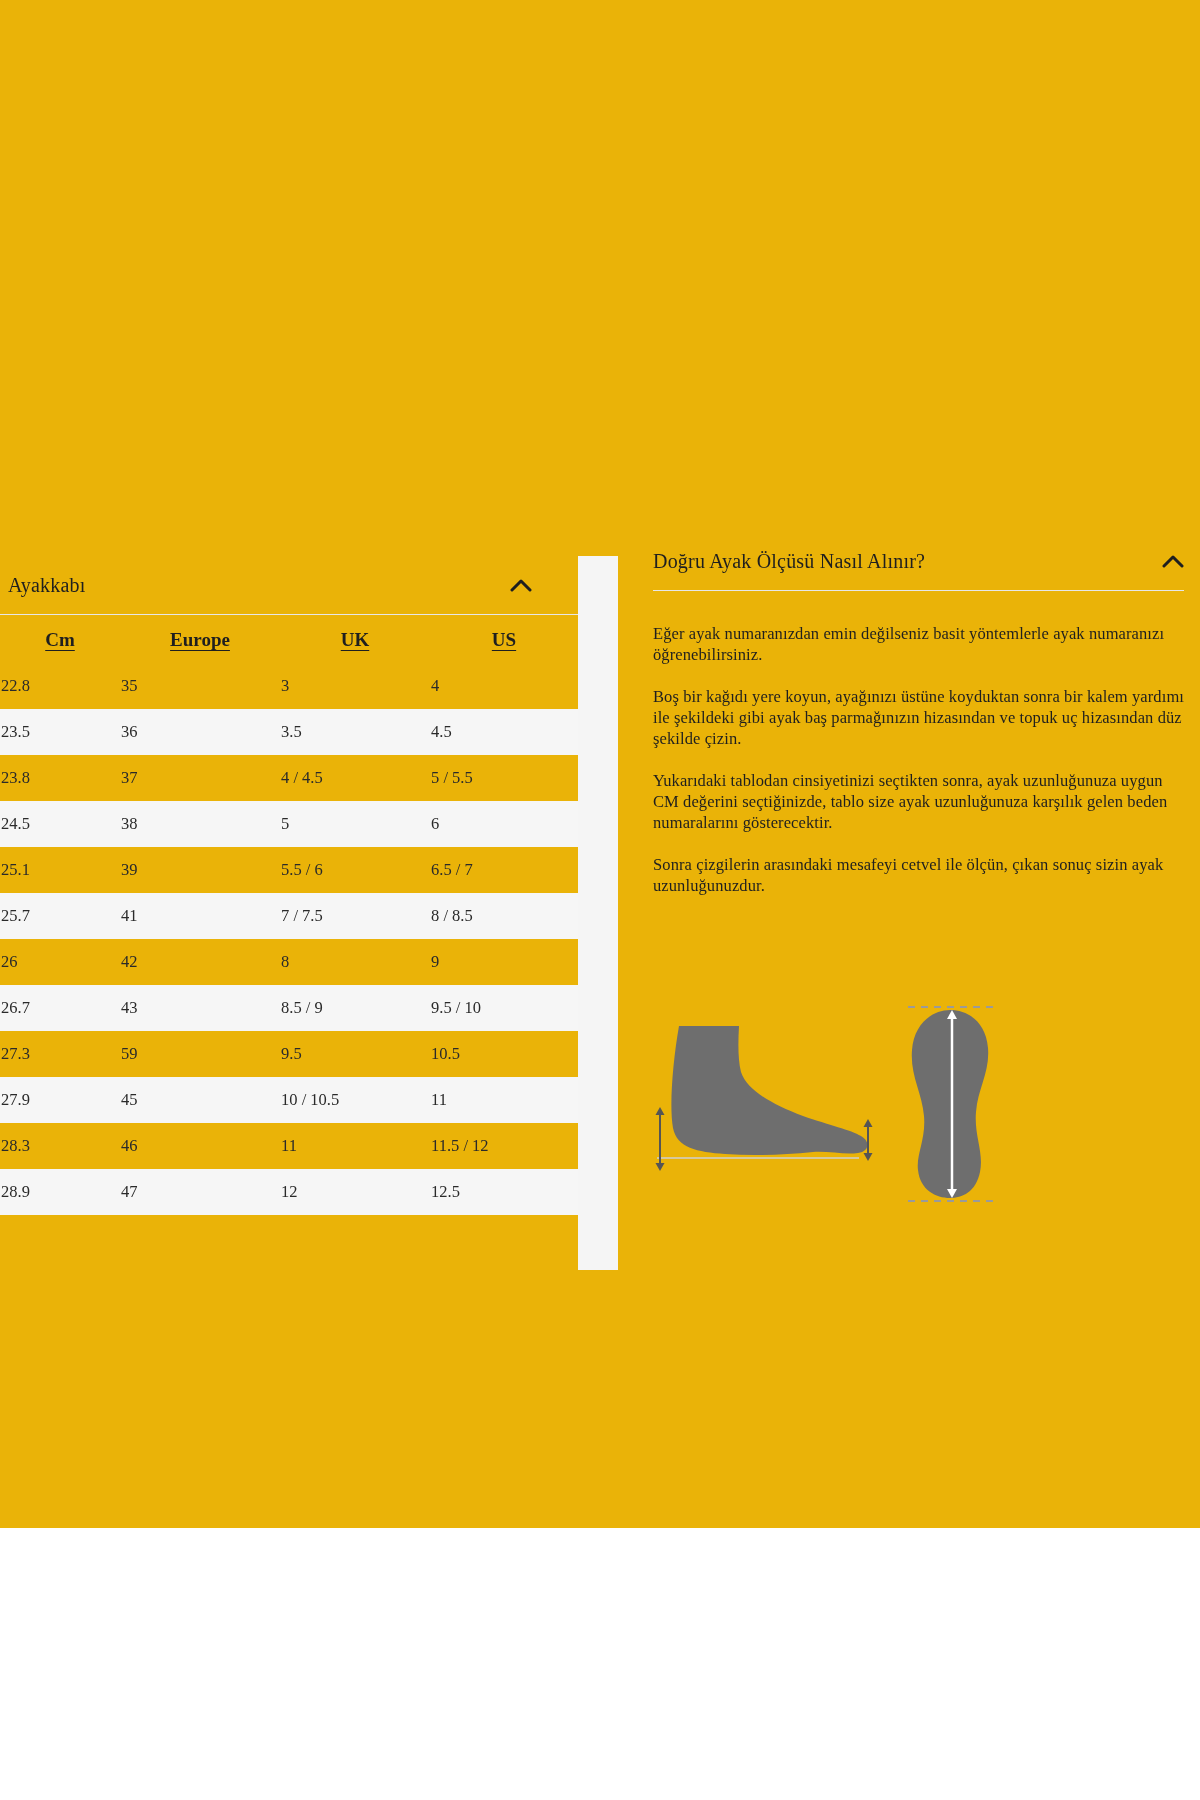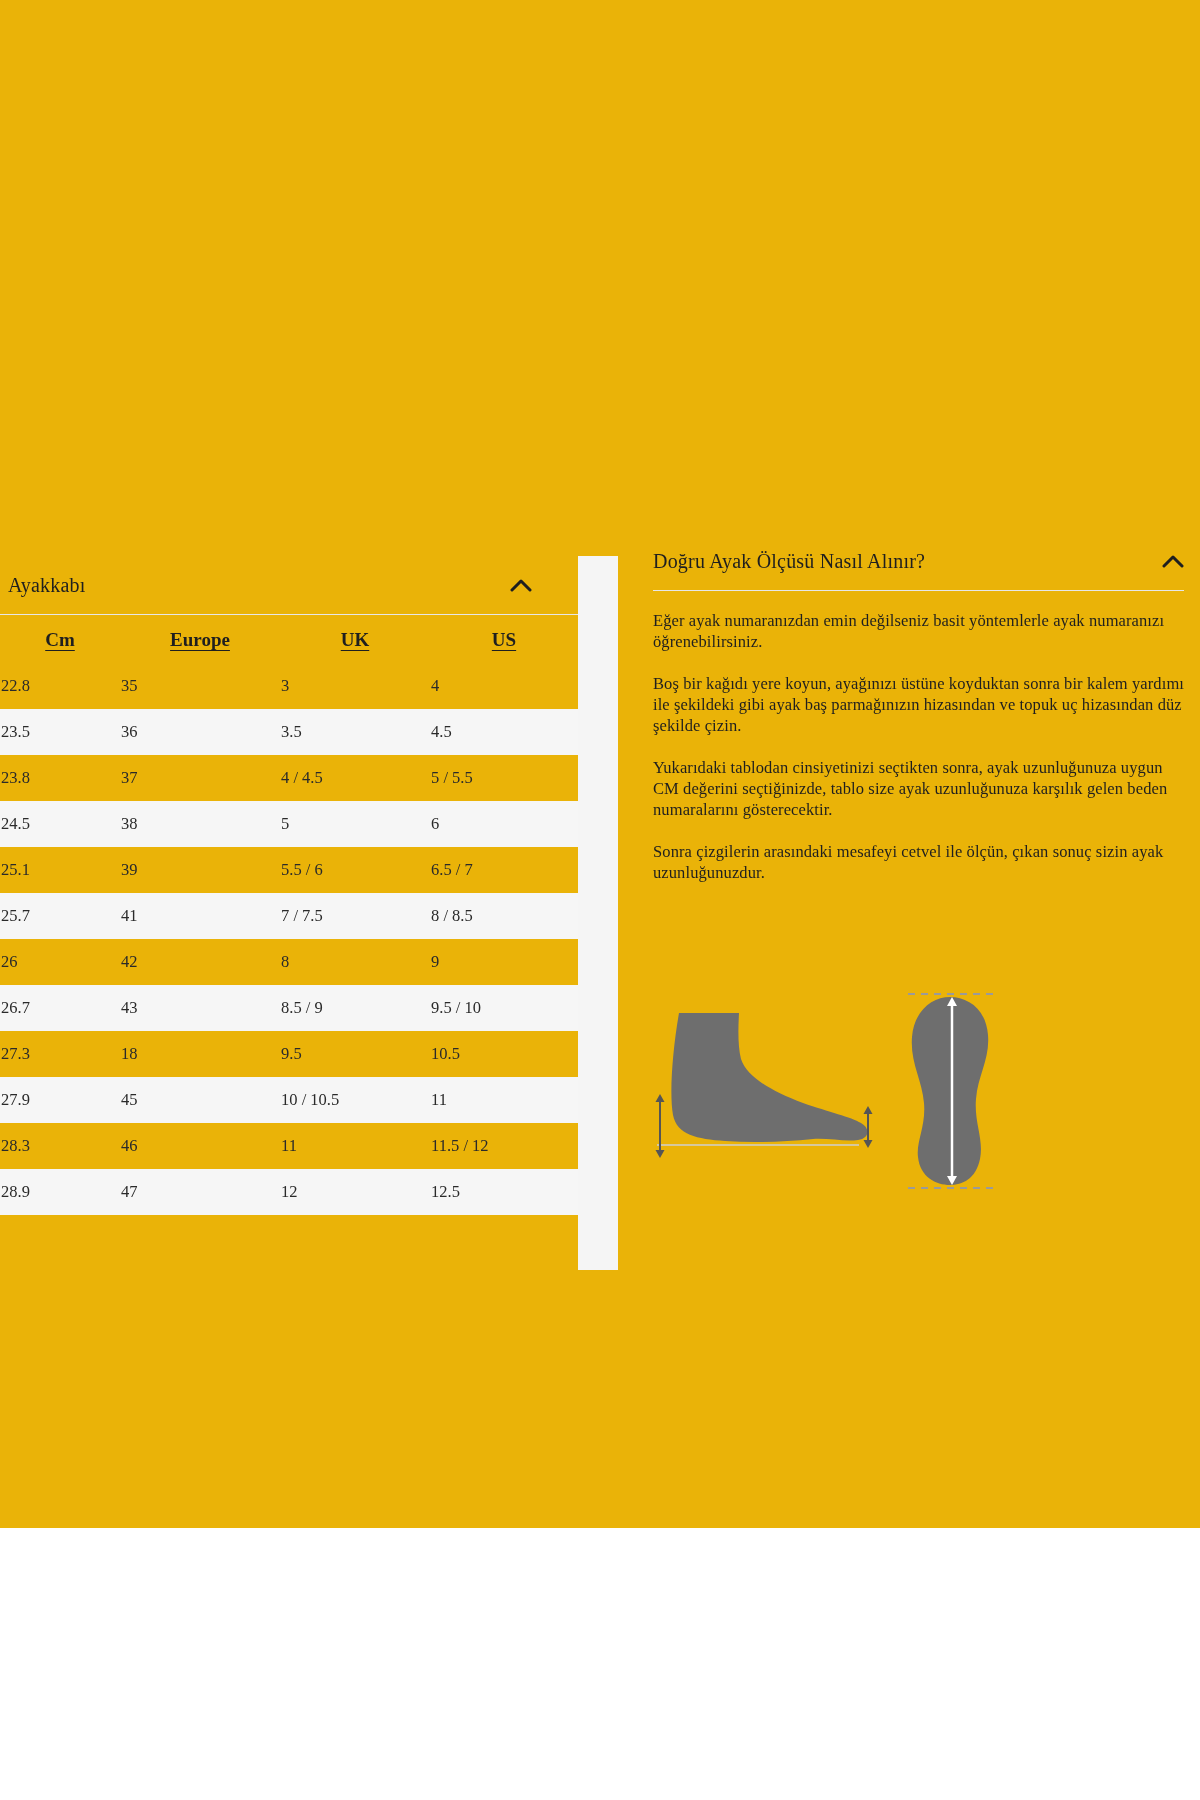--- a/index.html
+++ b/index.html
@@ -27,21 +27,21 @@
   table.sizes tbody tr:nth-child(even){background:#f6f6f6;}
   
   .gutter{position:absolute;left:578px;top:556px;width:40px;height:714px;background:#f5f5f5;}
   
   .guide{position:absolute;left:618px;top:532px;width:582px;padding:0;}
   .guide-inner{padding:0 16px 0 35px;}
   .guide .acc-header{padding:0;}
   .guide-paragraphs p{
     margin:0 0 21px 0;font-size:16.5px;line-height:21px;color:#1f1f1f;letter-spacing:.1px;
   }
-  .guide-paragraphs{margin-top:19px;}
+  .guide-paragraphs{margin-top:32px;}
   .diagrams{display:flex;align-items:flex-start;gap:25px;margin-top:108px;}
   .diagram{flex:0 0 auto;}
   .diagram.side{margin-top:18px;}
 </style>
 </head>
 <body>
 
 <div class="canvas">
 
   <section class="size-chart">
@@ -110,21 +110,21 @@
             <td>9</td>
           </tr>
           <tr>
             <td>26.7</td>
             <td>43</td>
             <td>8.5 / 9</td>
             <td>9.5 / 10</td>
           </tr>
           <tr>
             <td>27.3</td>
-            <td>18</td>
+            <td>59</td>
             <td>9.5</td>
             <td>10.5</td>
           </tr>
           <tr>
             <td>27.9</td>
             <td>45</td>
             <td>10 / 10.5</td>
             <td>11</td>
           </tr>
           <tr>

